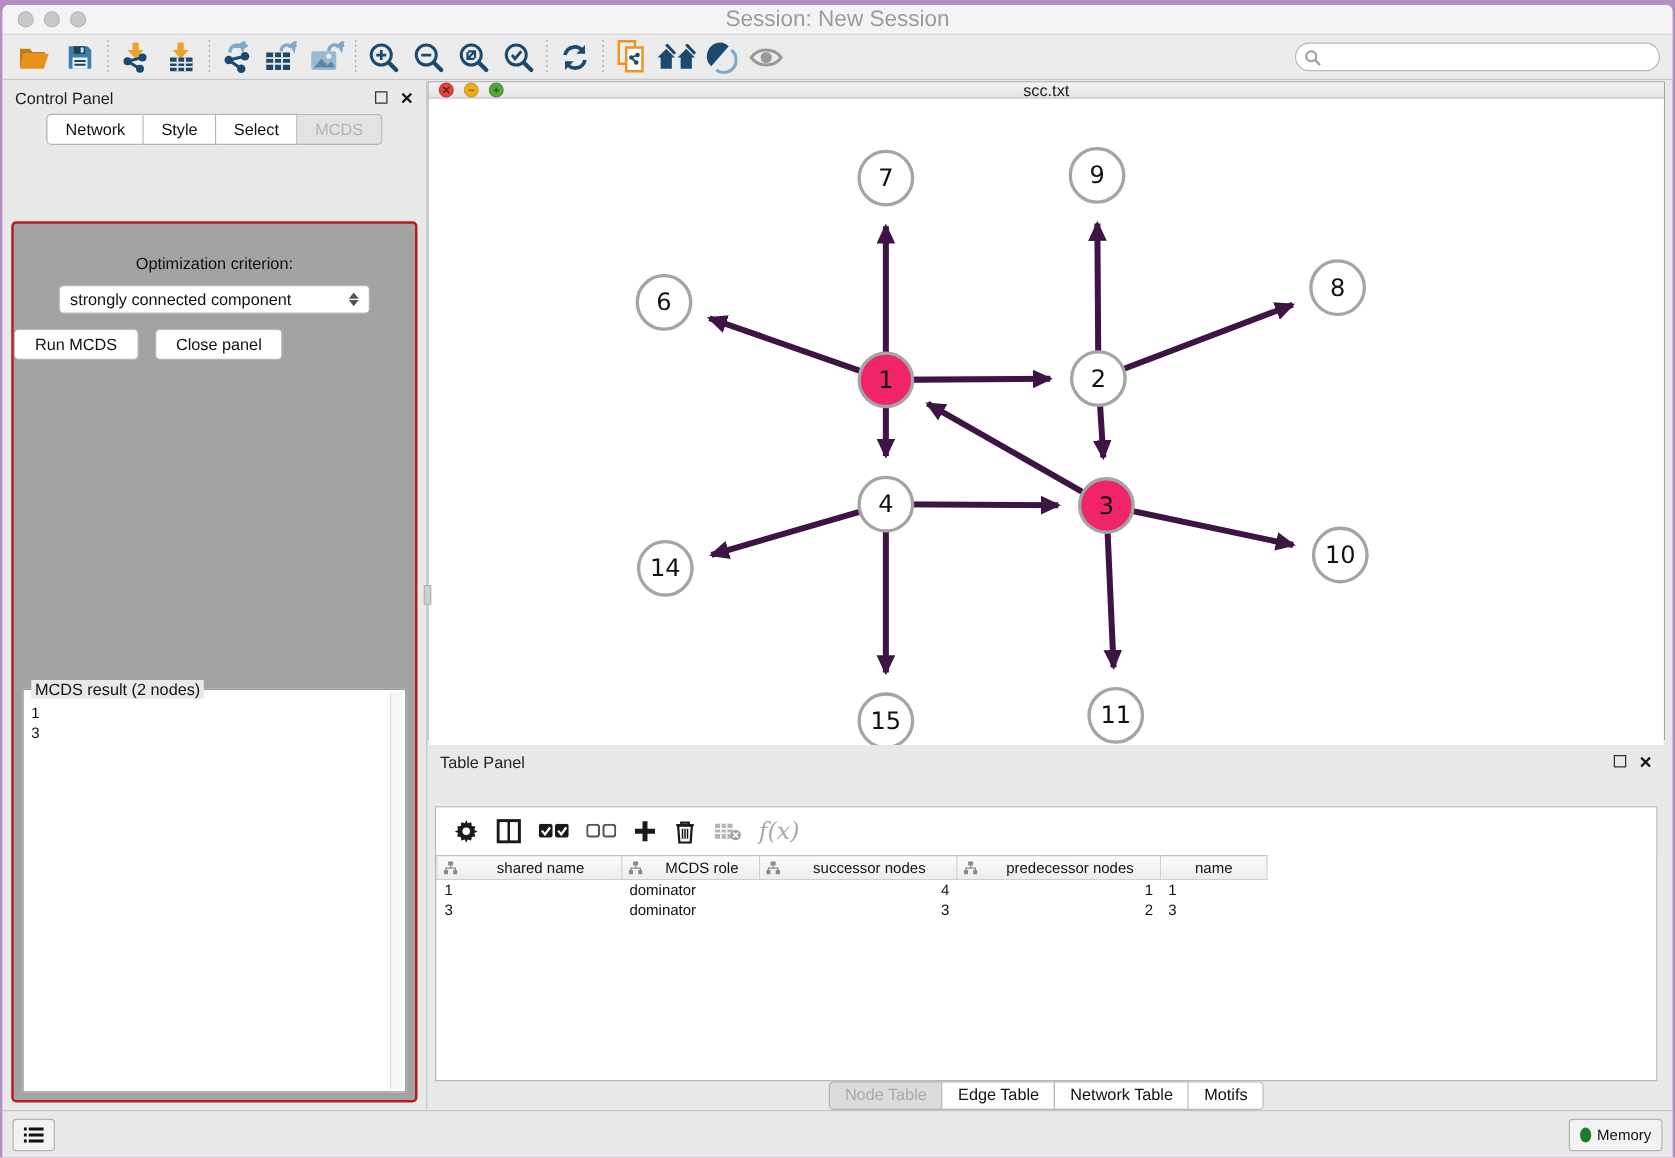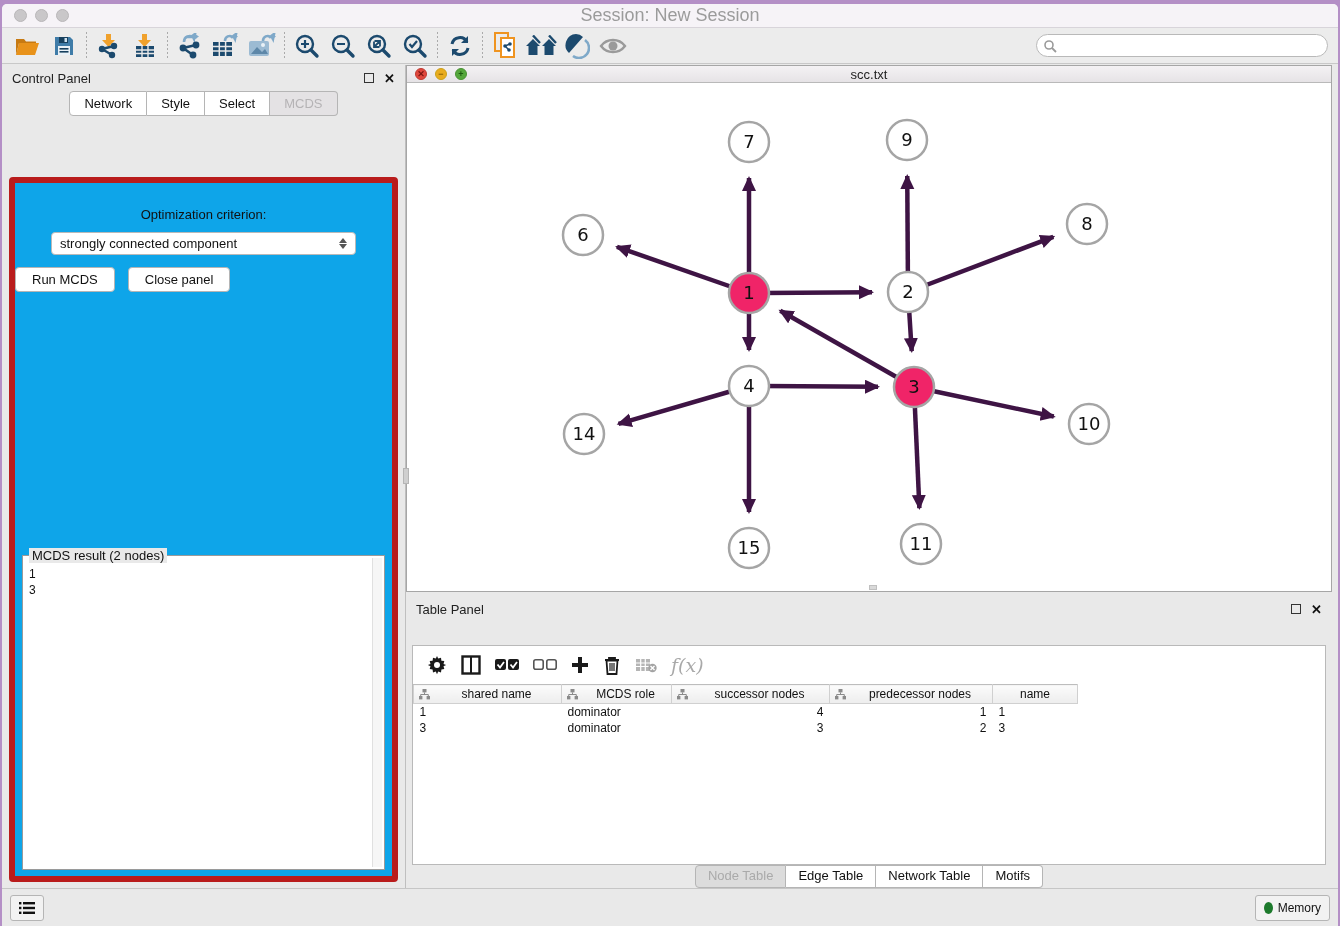--- a/index.html
+++ b/index.html
@@ -33,36 +33,36 @@
   .tb-sep{ width:1px; height:28px; margin:0 4px; background-image:linear-gradient(#aaa 40%, transparent 0); background-size:1px 4px; }
   .search-wrap{
     position:absolute; right:10px; top:6px; width:292px; height:23px;
     background:#fff; border:1px solid #b9b9b9; border-radius:12px;
     display:flex; align-items:center; padding-left:6px;
   }
   .search-wrap input{ border:none; outline:none; flex:1; font-size:12px; background:transparent; height:100%; }
   
   .main{ position:absolute; top:61px; left:0; right:0; bottom:38px; display:flex; }
   
-  .control-panel{ width:404px; position:relative; background:#e9e9e9; border-right:1px solid #bfbfbf; }
+  .control-panel{ width:340px; position:relative; background:#e9e9e9; border-right:1px solid #bfbfbf; }
   .panel-header{ height:26px; display:flex; align-items:center; padding:0 10px; font-size:13px; color:#222; }
   .panel-header .spacer{ flex:1; }
   .float-icon{ width:10px; height:10px; border:1.5px solid #333; margin-right:10px; display:inline-block; }
   .close-icon{ font-size:13px; font-weight:bold; color:#111; }
   .tabs-row{ display:flex; justify-content:center; position:relative; z-index:2; }
   .tab{
     font-size:13px; padding:4px 14px; background:#fff; border:1px solid #b5b5b5; border-left:none;
     color:#111;
   }
   .tab:first-child{ border-left:1px solid #b5b5b5; border-radius:4px 0 0 4px; }
   .tab:last-child{ border-radius:0 4px 4px 0; }
   .tab.active{ background:#e4e2e4; color:#b5b3b5; }
   .cp-content{
     position:absolute; left:7px; right:7px; top:112px; bottom:6px;
-    border:6px solid #b91c1c; border-radius:4px; background:#0ea5e9;
+    border:2px solid #b91c1c; border-radius:4px; background:#a3a3a3;
   }
   .opt-label{ text-align:center; font-size:13px; color:#111; margin-top:24px; }
   .dropdown{
     margin:10px 36px 0 36px; height:23px; background:#fff; border:1px solid #b9b9b9; border-radius:4px;
     display:flex; align-items:center; font-size:13px; padding:0 8px; color:#111;
   }
   .dropdown .dd-label{ flex:1; }
   .stepper{ display:flex; flex-direction:column; align-items:center; gap:1px; }
   .stepper i{ width:0; height:0; border-left:4px solid transparent; border-right:4px solid transparent; }
   .stepper .up{ border-bottom:5px solid #555; }

